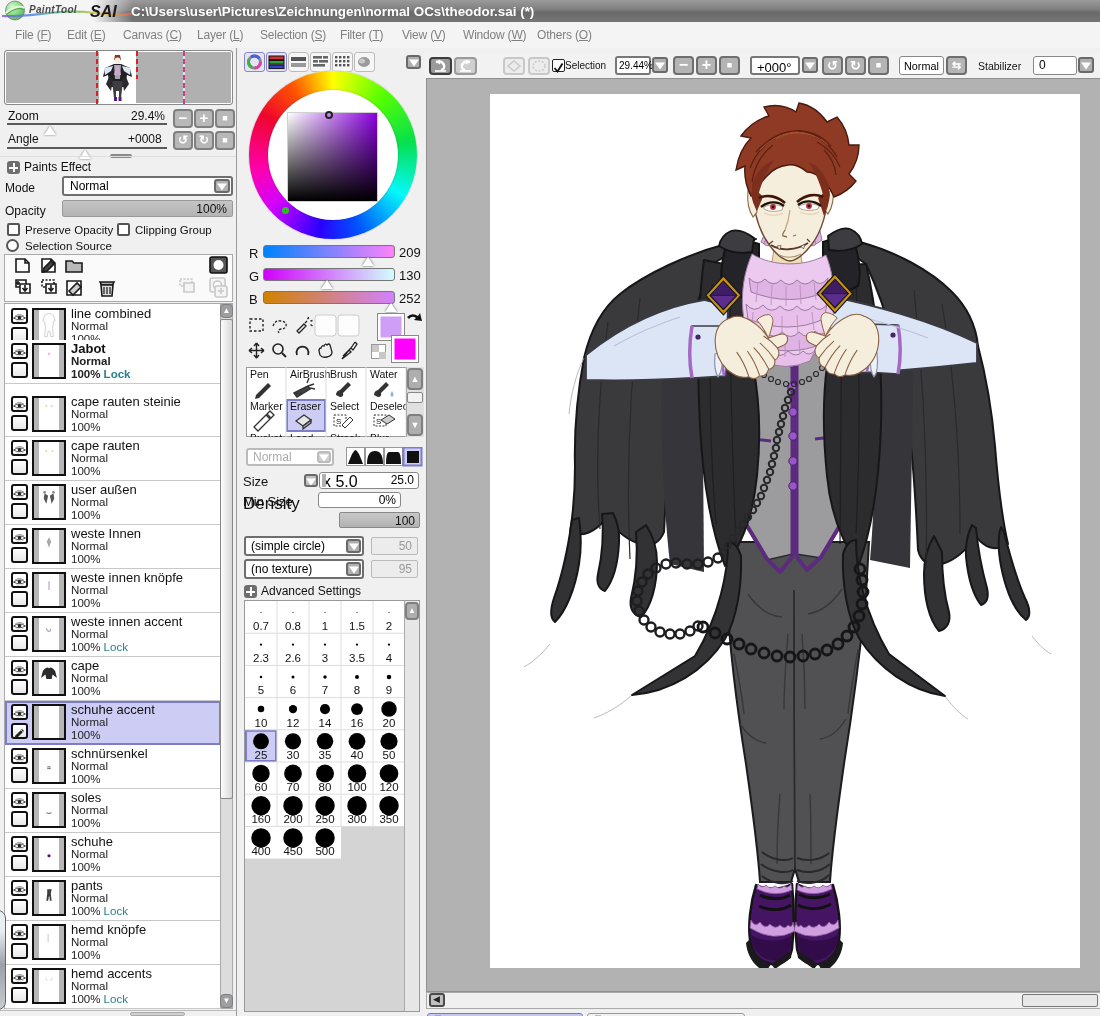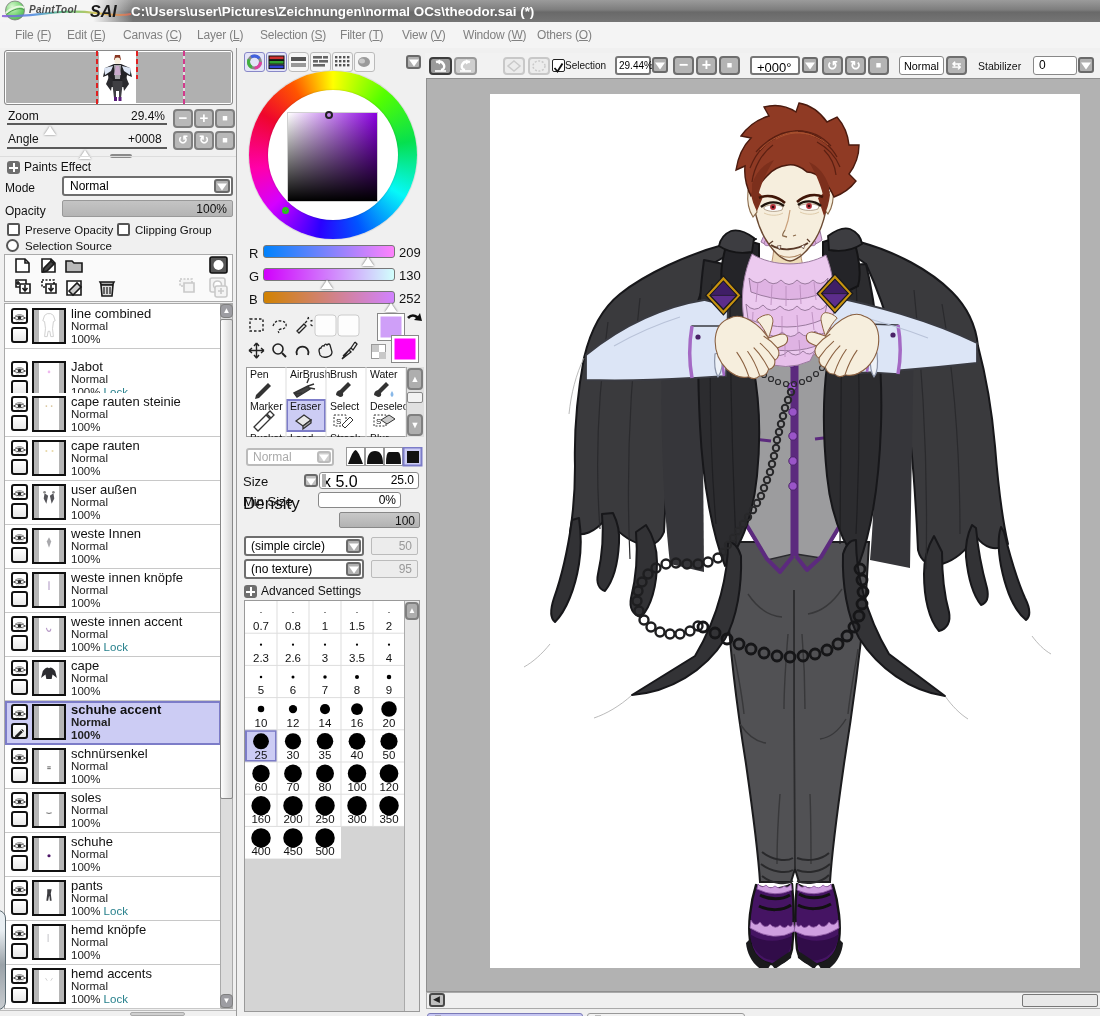--- a/index.html
+++ b/index.html
@@ -36,21 +36,21 @@
 .litem { position:absolute; left:0; width:216px; height:44px; border-bottom:1px solid #c8c8c8; background:#fff; }
 .litem .eye { position:absolute; left:6px; top:3px; width:17px; height:16px; border:2px solid #111; border-radius:3px; background:#fff; }
 .litem .lchk { position:absolute; left:6px; top:22px; width:17px; height:16px; border:2px solid #111; border-radius:3px; background:linear-gradient(#fff,#e8e8e8); }
 .litem .thumb { position:absolute; left:27px; top:3px; width:34px; height:36px; border:2px solid #111; background:#fff; }
 .litem .thumb:before { content:""; position:absolute; left:0; top:0; width:5px; height:32px; background:#b6b6b6; }
 .litem .thumb:after { content:""; position:absolute; right:0; top:0; width:5px; height:32px; background:#b6b6b6; }
 .lname { position:absolute; left:66px; top:1px; font-size:13px; color:#111; }
 .lmode { position:absolute; left:66px; top:15px; font-size:11.5px; color:#222; }
 .lop { position:absolute; left:66px; top:28px; font-size:11.5px; color:#222; }
 .lock { color:#27808c; }
-.sel { background:#ccccf4 !important; outline:2px solid #7c7cc8; outline-offset:-2px;font-weight:bold; }
+.sel { background:#ccccf4 !important; outline:2px solid #7c7cc8; outline-offset:-2px; }
 
 
 #midpanel { left:238px; top:48px; width:187px; height:968px; background:#f0f0f0; }
 .vdiv { background:#9a9a9a; width:1px; }
 
 
 #canvaspanel { left:425px; top:53px; width:675px; height:968px; background:#f0f0f0; }
 #cvtoolbar { left:0; top:0; width:675px; height:25px; background:#f2f2f2; }
 #cvarea { left:1px; top:25px; width:674px; height:914px; background:#b2b2b2; border:1px solid #8f8f8f; border-right:none; }
 #page { left:63px; top:15px; width:590px; height:874px; background:#fff; }
@@ -215,21 +215,21 @@
   <div class="lchk"></div>
   <div class="thumb">
           <svg width="30" height="32" viewBox="0 0 34 32" style="position:absolute;left:0;top:0;">
             <path d="M12 4 l3 -2 h4 l3 2 l2 6 l-2 1 l-1 8 l1 9 h-3 l-1 -6 h-2 l-1 6 h-3 l1 -9 l-1 -8 l-2 -1 z" fill="none" stroke="#c9c9c9" stroke-width="1"></path>
           </svg>
         </div>
   <div class="lname">line combined</div>
   <div class="lmode">Normal</div>
   <div class="lop">100%</div>
 </div>
-<div class="litem" style="top:54px;">
+<div class="litem" style="top:36px;font-weight:bold;">
   <div class="eye"><svg width="13" height="12" viewBox="0 0 13 12">
             <use href="#eyeg"></use>
           </svg></div>
   <div class="lchk"></div>
   <div class="thumb">
           <svg width="30" height="32" viewBox="0 0 34 32" style="position:absolute;left:0;top:0;">
             <circle cx="17" cy="8" r="1.5" fill="#eeb9ee"></circle>
           </svg>
         </div>
   <div class="lname">Jabot</div>

